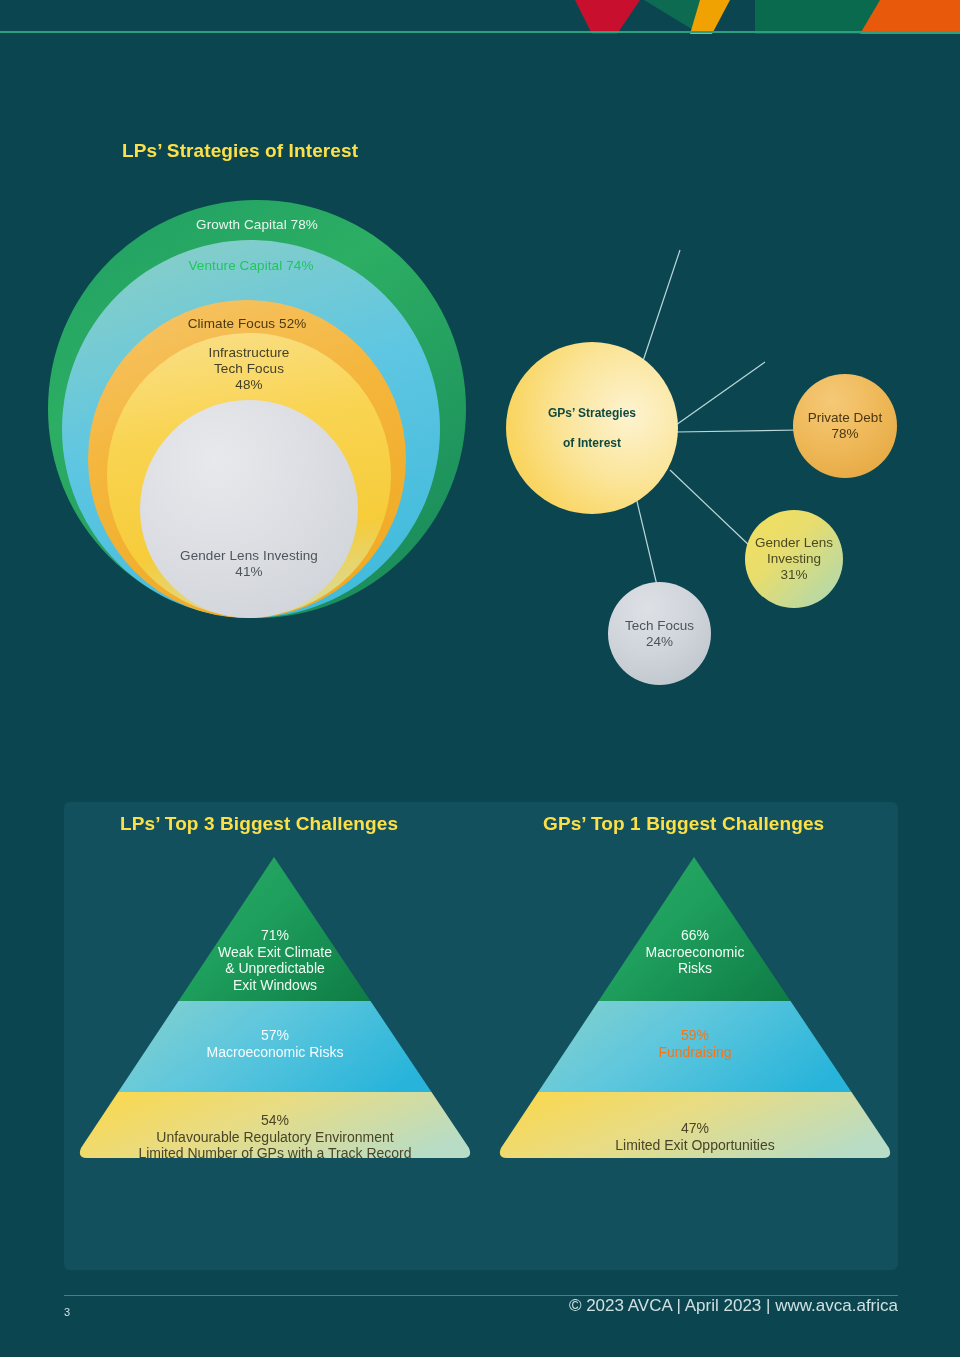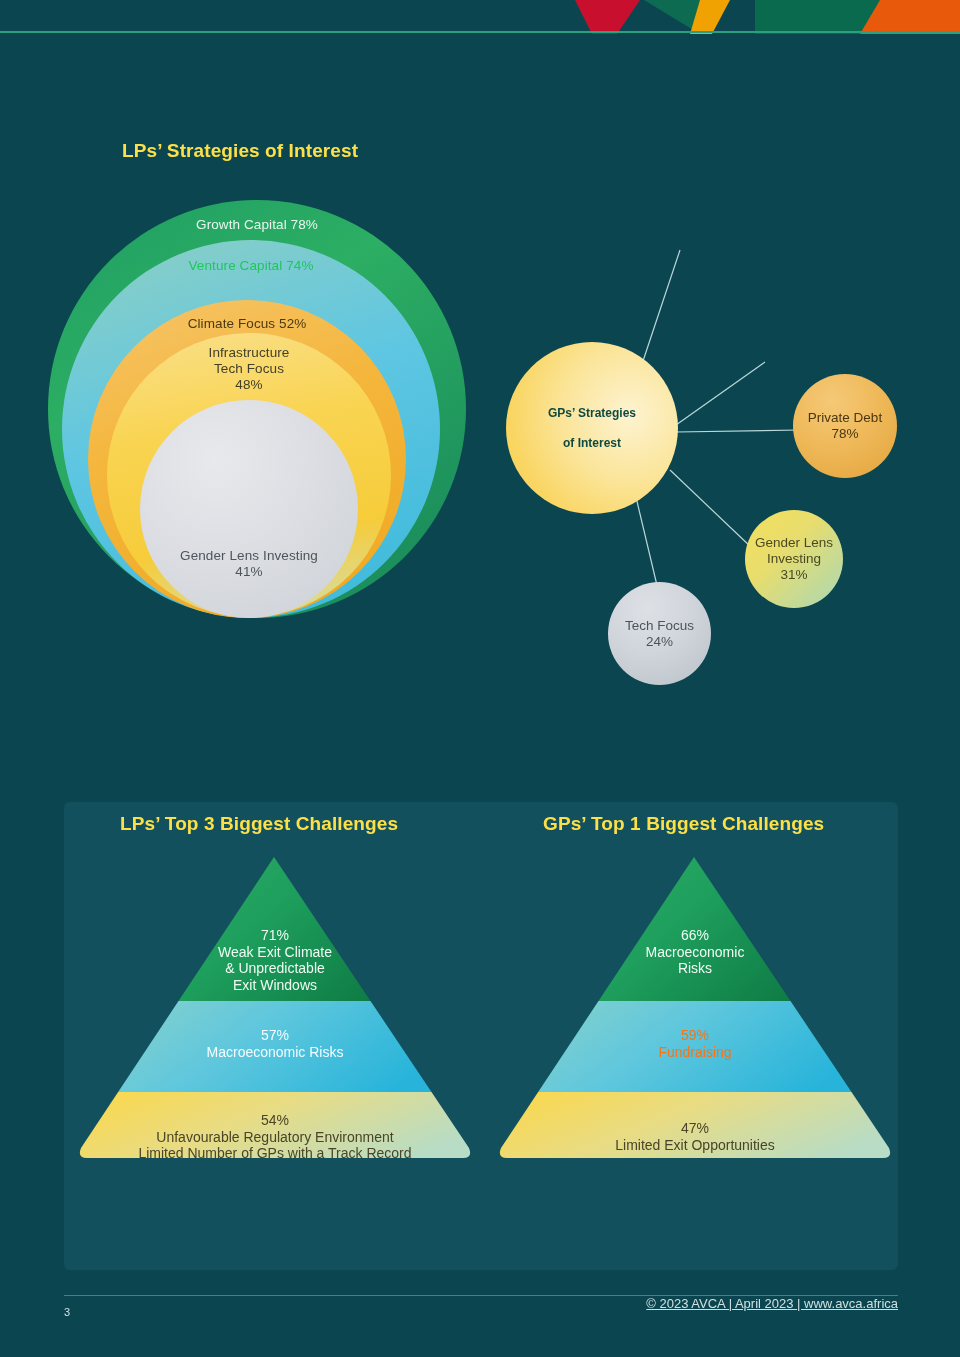--- a/index.html
+++ b/index.html
@@ -61,21 +61,21 @@
   .pyr-wrap{position:absolute;}
   .pyr-wrap svg{position:absolute;left:0;top:0;}
   .pyr-text{
     position:absolute;width:100%;text-align:center;
     font-size:14px;line-height:16.5px;white-space:pre-line;
   }
 
   
   .footer-rule{position:absolute;left:64px;top:1295px;width:834px;height:1px;background:#4d7c84;}
   .pagenum{position:absolute;left:64px;top:1306px;color:#cfe0e2;font-size:11px;}
-  .copyright{position:absolute;right:62px;top:1296px;color:#cfe0e2;font-size:13px;text-decoration:underline;}
+  .copyright{position:absolute;right:62px;top:1296px;color:#cfe0e2;font-size:17px;}
 </style>
 </head>
 <body>
 
 <div class="page">
 
   <div class="topstripe">
     <svg width="960" height="34">
       <rect x="0" y="0" width="960" height="34" fill="#0b4650"></rect>
       <polygon points="575,0 640,0 617,34 592,34" fill="#c8102e"></polygon>

